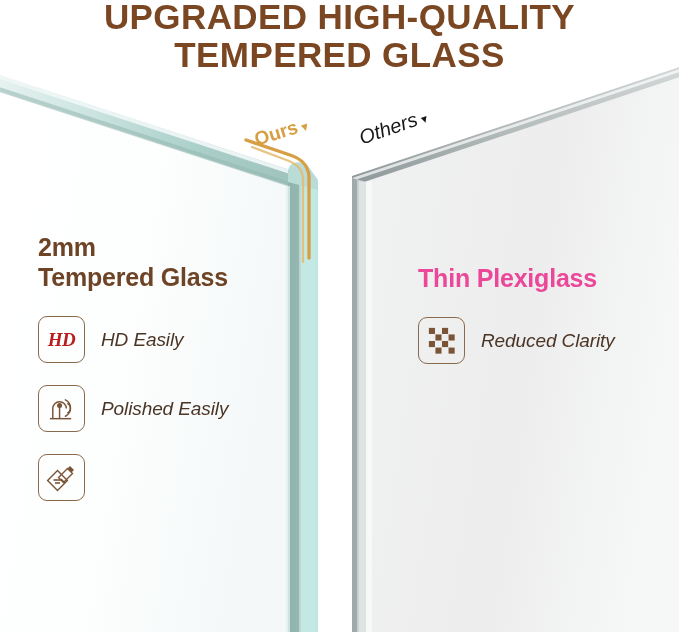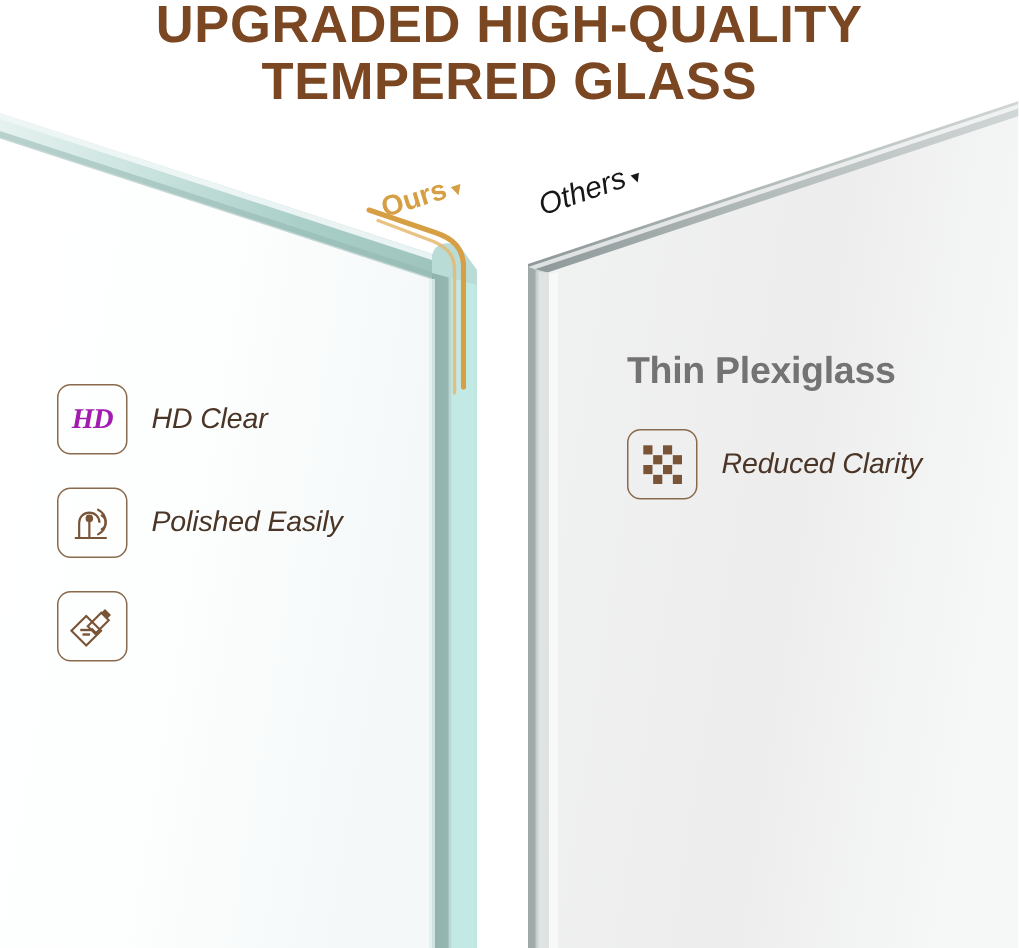--- a/index.html
+++ b/index.html
@@ -73,21 +73,21 @@
   #panel-right { left: 418px; top: 232px; width: 248px; }
 
   .panel-heading {
     font-family: "Liberation Sans", sans-serif;
     font-weight: bold;
     font-size: 25px;
     line-height: 30px;
     letter-spacing: -0.2px;
   }
   #panel-left .panel-heading  { color: #6d4426; }
-  #panel-right .panel-heading { color: #737373; }
+  #panel-right .panel-heading { color: #ec4899; margin-top: 31px; }
 
   .feature-list { margin-top: 24px; }
   .feature {
     display: flex;
     align-items: center;
     margin-bottom: 22px;
   }
   .feature-icon {
     width: 47px; height: 47px;
     min-width: 47px;
@@ -106,21 +106,21 @@
     color: #4b3526;
     letter-spacing: -0.1px;
     font-style: italic;
   }
   #panel-right .feature-label { color: #4b3526; }
   .hd-text {
     font-family: "Liberation Serif", serif;
     font-style: italic;
     font-weight: bold;
     font-size: 19px;
-    color: #a21caf;
+    color: #b91c1c;
     letter-spacing: -0.5px;
   }
 </style>
 </head>
 <body>
 
 <div id="stage">
 
   <svg id="scene" viewBox="0 0 679 632">
     <defs>
@@ -201,28 +201,32 @@
   </div>
 
   <div class="tag" id="tag-ours">
     <span>Ours</span><span class="caret">▾</span>
   </div>
   <div class="tag" id="tag-others">
     <span>Others</span><span class="caret">▾</span>
   </div>
 
   <div class="panel" id="panel-left">
+    <div class="panel-heading">
+      <div>2mm</div>
+      <div>Tempered Glass</div>
+    </div>
 
     <div class="feature-list">
 
       <div class="feature">
         <div class="feature-icon">
           <span class="hd-text">HD</span>
         </div>
-        <div class="feature-label">HD Clear</div>
+        <div class="feature-label">HD Easily</div>
       </div>
 
       <div class="feature">
         <div class="feature-icon">
           <svg width="31" height="31" viewBox="0 0 32 32" fill="none" stroke="#7a5436" stroke-width="1.5">
             <path d="M7 26 V16 a7 7 0 0 1 14 0"></path>
             <line x1="4" y1="26.5" x2="26" y2="26.5"></line>
             <line x1="14" y1="26" x2="14" y2="14"></line>
             <circle cx="14" cy="13" r="2.6" fill="#7a5436" stroke="none"></circle>
             <path d="M20 7 a9.5 9.5 0 0 1 0 17" stroke-linecap="round"></path>

